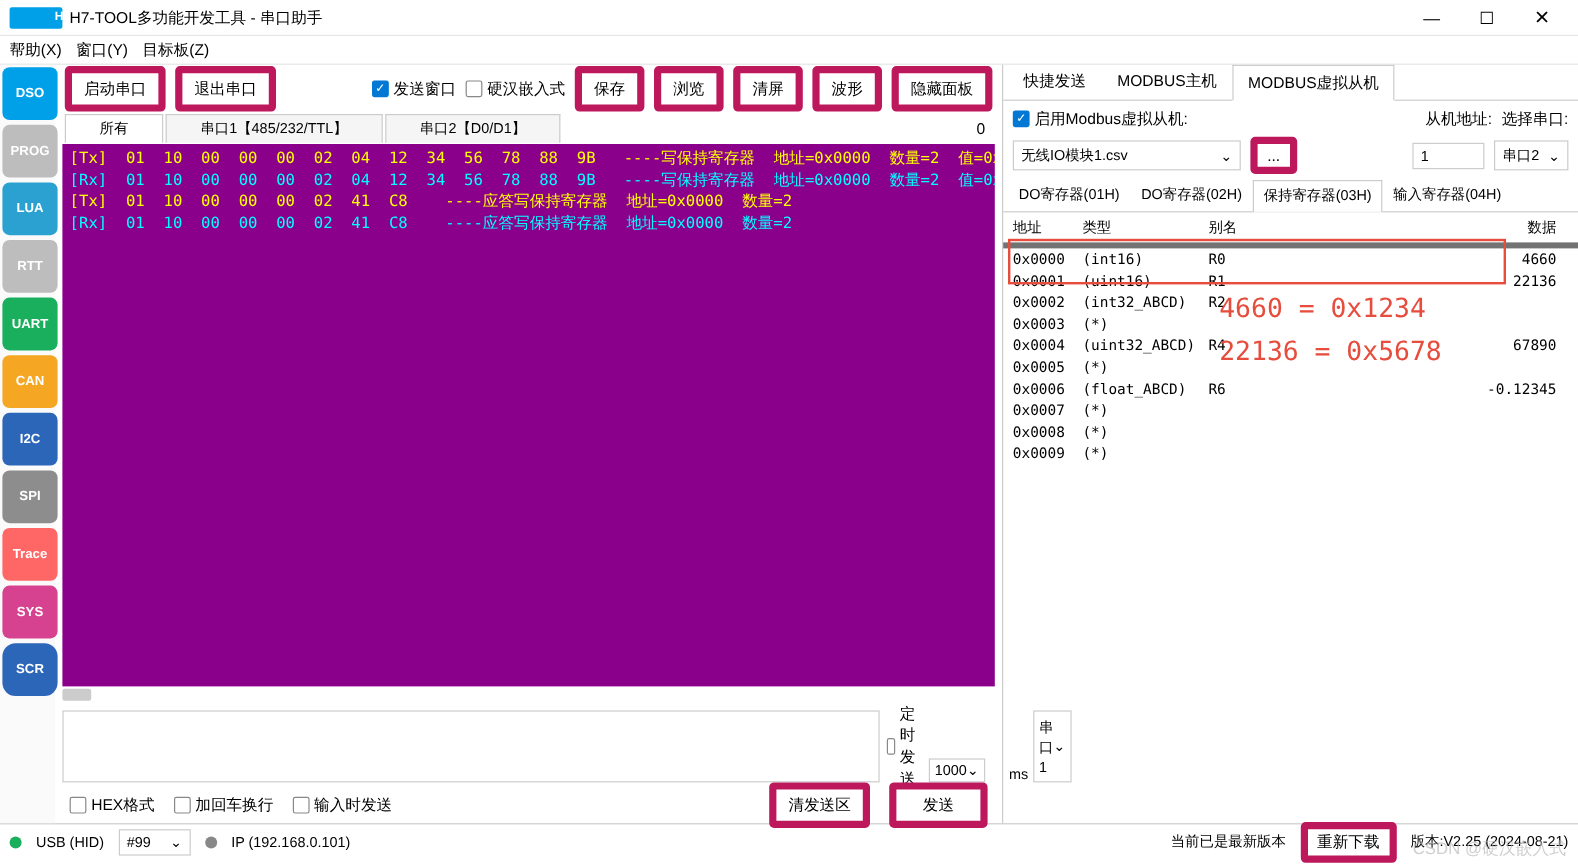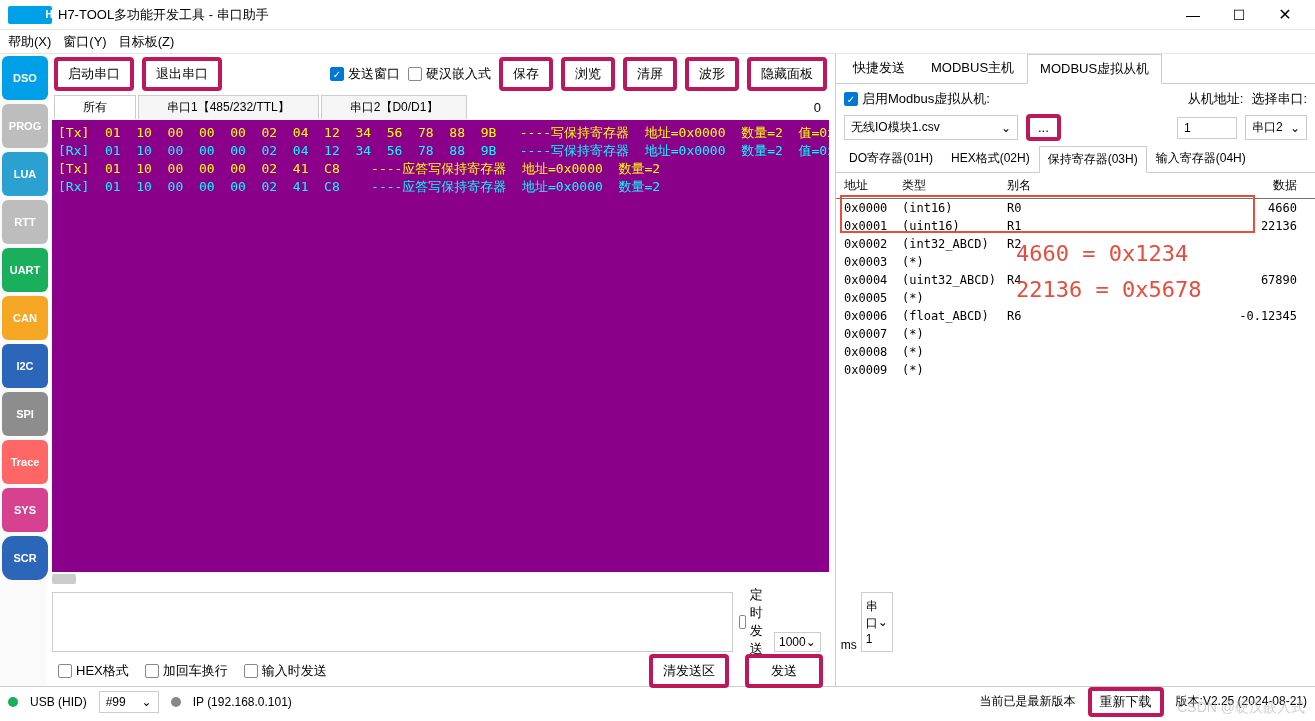--- a/index.html
+++ b/index.html
@@ -11,21 +11,21 @@
 .winbtn { width: 44px; height: 28px; display: flex; align-items: center; justify-content: center; font-size: 14px; cursor: default; }
 .winbtn.close { font-size: 16px; }
 .menubar { height: 24px; display: flex; align-items: center; padding: 0 8px; gap: 12px; font-size: 13px; border-bottom: 1px solid #e5e5e5; }
 .menubar span { cursor: default; }
 .main { display: flex; height: 632px; }
 .sidebar { width: 46px; background: #fafafa; display: flex; flex-direction: column; }
 .sidebar-item { width: 46px; height: 44px; display: flex; align-items: center; justify-content: center; font-size: 11px; font-weight: bold; color: #fff; border-radius: 6px; margin: 2px; cursor: default; }
 .content { flex: 1; display: flex; }
 .left-panel { width: 790px; display: flex; flex-direction: column; border-right: 1px solid #ccc; }
 .toolbar { height: 40px; display: flex; align-items: center; padding: 0 8px; gap: 8px; }
-.btn { border: 4px solid #be185d; background: #fff; border-radius: 4px; padding: 4px 10px; font-size: 13px; cursor: default; }
+.btn { border: 6px solid #be185d; background: #fff; border-radius: 4px; padding: 4px 10px; font-size: 13px; cursor: default; }
 .spacer { flex: 1; }
 .checkbox { display: flex; align-items: center; gap: 4px; font-size: 13px; }
 .checkbox .box { width: 14px; height: 14px; border: 1px solid #888; border-radius: 2px; display: flex; align-items: center; justify-content: center; }
 .checkbox .box.checked { background: #0078d4; border-color: #0078d4; color: #fff; font-size: 10px; }
 .tabs { height: 26px; display: flex; align-items: center; padding: 0 8px; gap: 2px; }
 .tab { padding: 3px 28px; border: 1px solid #ccc; border-bottom: none; background: #f5f5f5; font-size: 12px; cursor: default; }
 .tab.active { background: #fff; }
 .tabs .counter { margin-left: auto; font-size: 13px; padding-right: 6px; }
 .console { flex: 1; background: #8b008b; color: #fff; font-family: "Consolas", monospace; font-size: 13px; padding: 4px 6px; margin: 0 6px; overflow: hidden; white-space: pre; line-height: 18px; }
 .console .tx { color: #ffff00; }
@@ -42,21 +42,21 @@
 .right-tab { padding: 5px 12px; border: 1px solid transparent; font-size: 13px; cursor: default; }
 .right-tab.active { border: 1px solid #ccc; border-bottom: 1px solid #fff; background: #fff; margin-bottom: -1px; }
 .modbus-config { padding: 6px 8px; display: flex; align-items: center; gap: 8px; flex-wrap: wrap; }
 .modbus-config label { font-size: 13px; }
 .select-box { border: 1px solid #ccc; padding: 3px 6px; font-size: 12px; display: flex; align-items: center; justify-content: space-between; min-width: 60px; }
 .input-box { border: 1px solid #ccc; padding: 3px 6px; font-size: 12px; }
 .reg-tabs { height: 26px; display: flex; align-items: flex-end; border-bottom: 1px solid #ccc; padding: 0 4px; font-size: 12px; }
 .reg-tab { padding: 4px 8px; border: 1px solid transparent; cursor: default; }
 .reg-tab.active { border: 1px solid #ccc; border-bottom: 1px solid #fff; margin-bottom: -1px; }
 .reg-table { flex: 1; font-family: "Consolas", monospace; font-size: 12px; position: relative; }
-.reg-header { display: flex; padding: 4px 8px; font-weight: normal; border-bottom: 1px solid #737373; font-family: "Microsoft YaHei"; }
+.reg-header { display: flex; padding: 4px 8px; font-weight: normal; border-bottom: 5px solid #737373; font-family: "Microsoft YaHei"; }
 .reg-row { display: flex; padding: 2px 8px; }
 .col-addr { width: 58px; }
 .col-type { width: 105px; }
 .col-alias { width: 40px; }
 .col-data { flex: 1; text-align: right; padding-right: 10px; }
 .highlight-box { position: absolute; border: 2px solid #e74c3c; left: 4px; right: 60px; pointer-events: none; }
 .annotation { position: absolute; color: #e74c3c; font-size: 22px; font-family: "Consolas", monospace; pointer-events: none; }
 .statusbar { height: 30px; border-top: 1px solid #ccc; display: flex; align-items: center; padding: 0 8px; gap: 12px; font-size: 12px; }
 .status-dot { width: 10px; height: 10px; border-radius: 50%; }
 .watermark { position: absolute; right: 10px; bottom: 4px; color: #bbb; font-size: 14px; pointer-events: none; opacity: 0.7; }
@@ -180,36 +180,36 @@
       <div class="modbus-config">
         <div class="checkbox">
           <span class="box checked">✓</span>
             <span>启用Modbus虚拟从机:</span>
         </div>
         <div class="spacer"></div>
         <label>从机地址:</label>
         <label>选择串口:</label>
       </div>
       <div class="modbus-config" style="padding-top:0">
-        <div class="select-box" style="width:174px">
+        <div class="select-box" style="width:190px">
           <span>无线IO模块1.csv</span>
             <span>⌄</span>
         </div>
         <button class="btn" style="padding:2px 8px">...</button>
         <div class="spacer"></div>
         <div class="input-box" style="width:60px">1</div>
         <div class="select-box" style="width:62px">
           <span>串口2</span>
             <span>⌄</span>
         </div>
       </div>
 
       <div class="reg-tabs">
         <div class="reg-tab">DO寄存器(01H)</div>
-        <div class="reg-tab">HEX格式(02H)</div>
+        <div class="reg-tab">DO寄存器(02H)</div>
         <div class="reg-tab active">保持寄存器(03H)</div>
         <div class="reg-tab">输入寄存器(04H)</div>
       </div>
 
       <div class="reg-table">
         <div class="reg-header">
           <div class="col-addr">地址</div>
           <div class="col-type">类型</div>
           <div class="col-alias">别名</div>
           <div class="col-data">数据</div>

